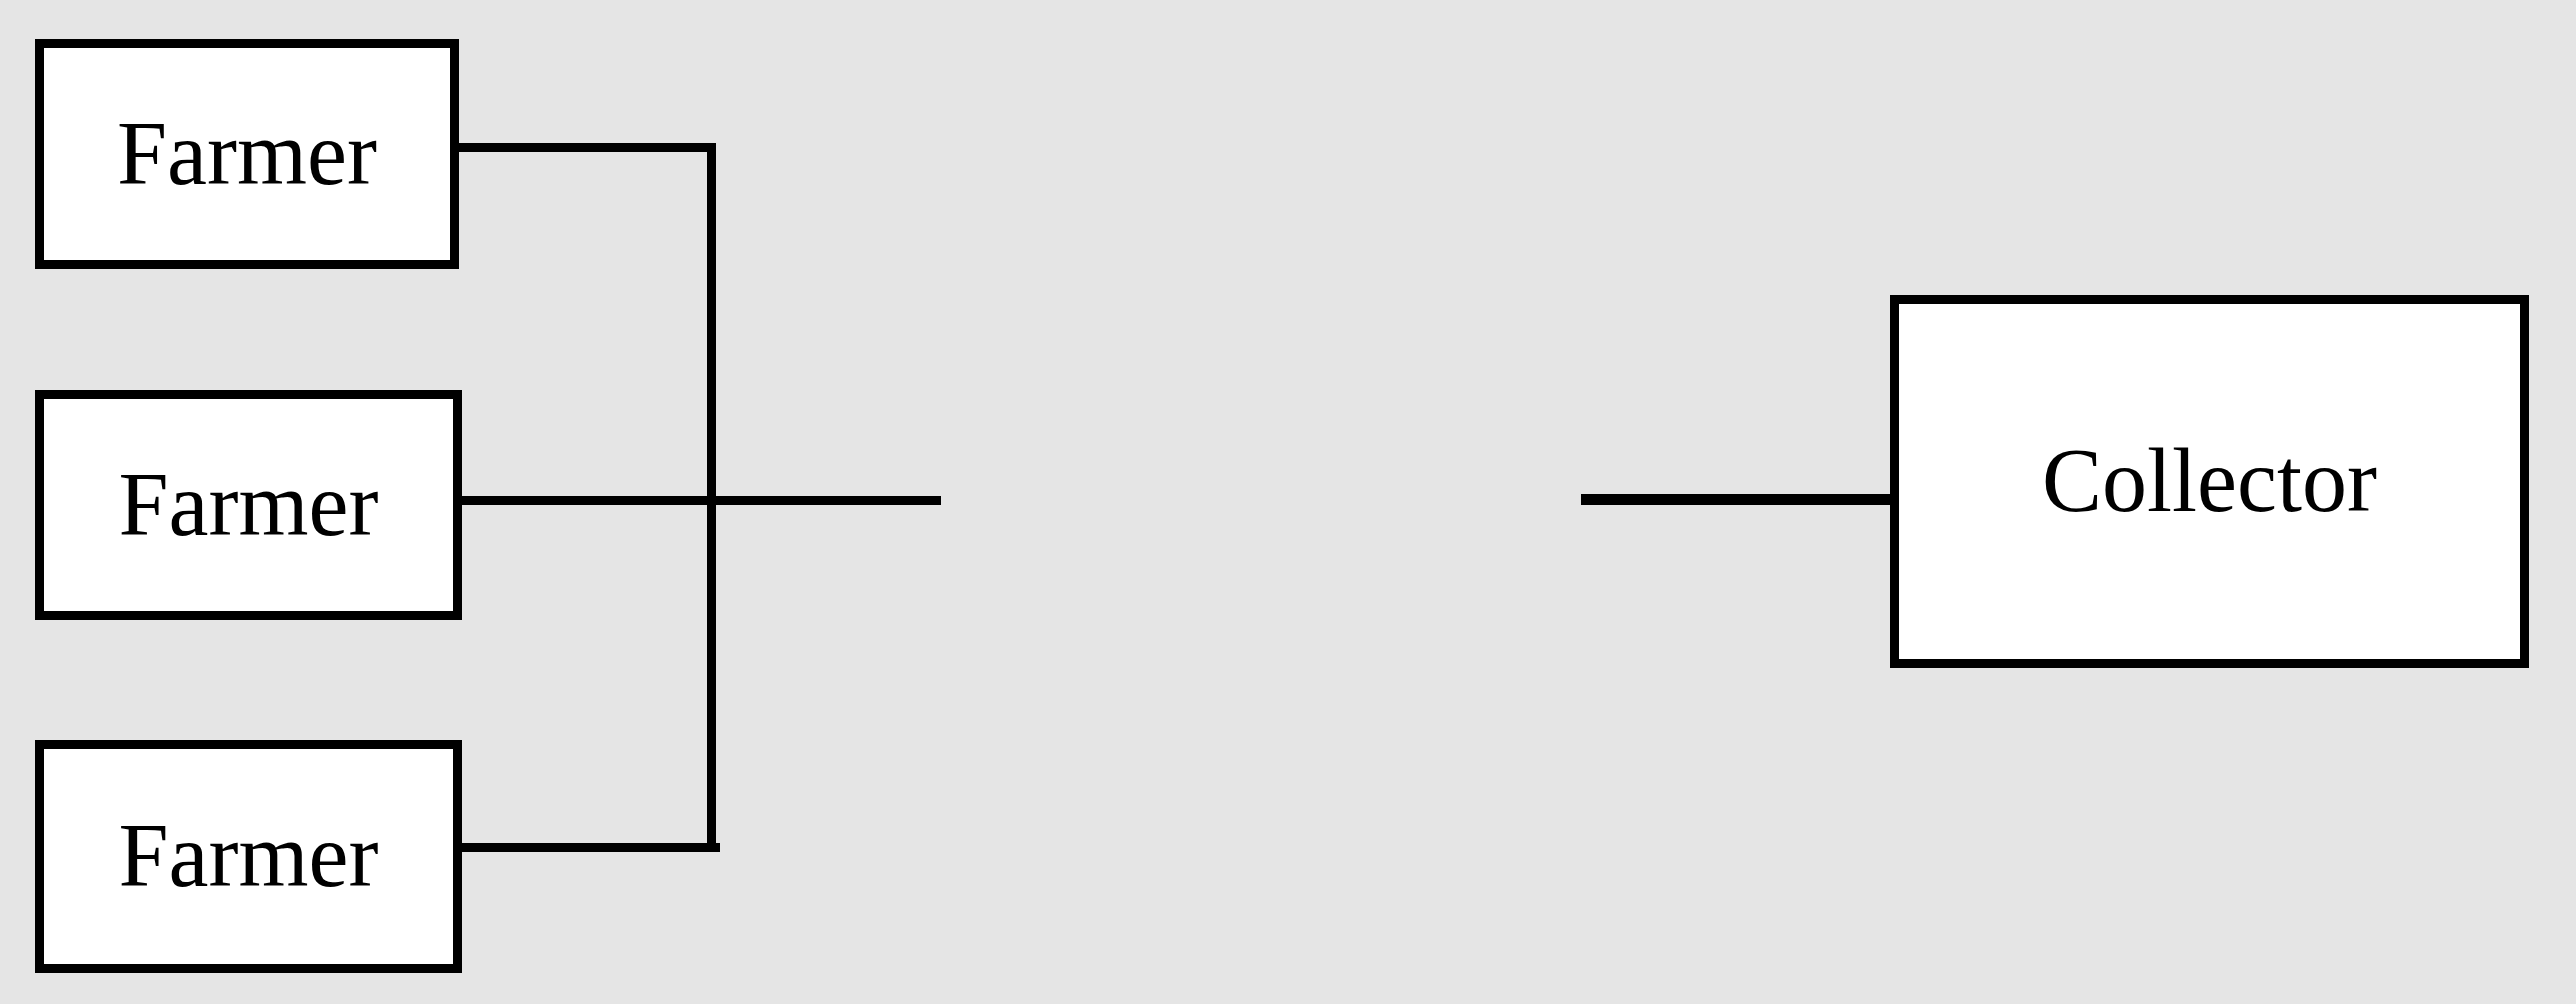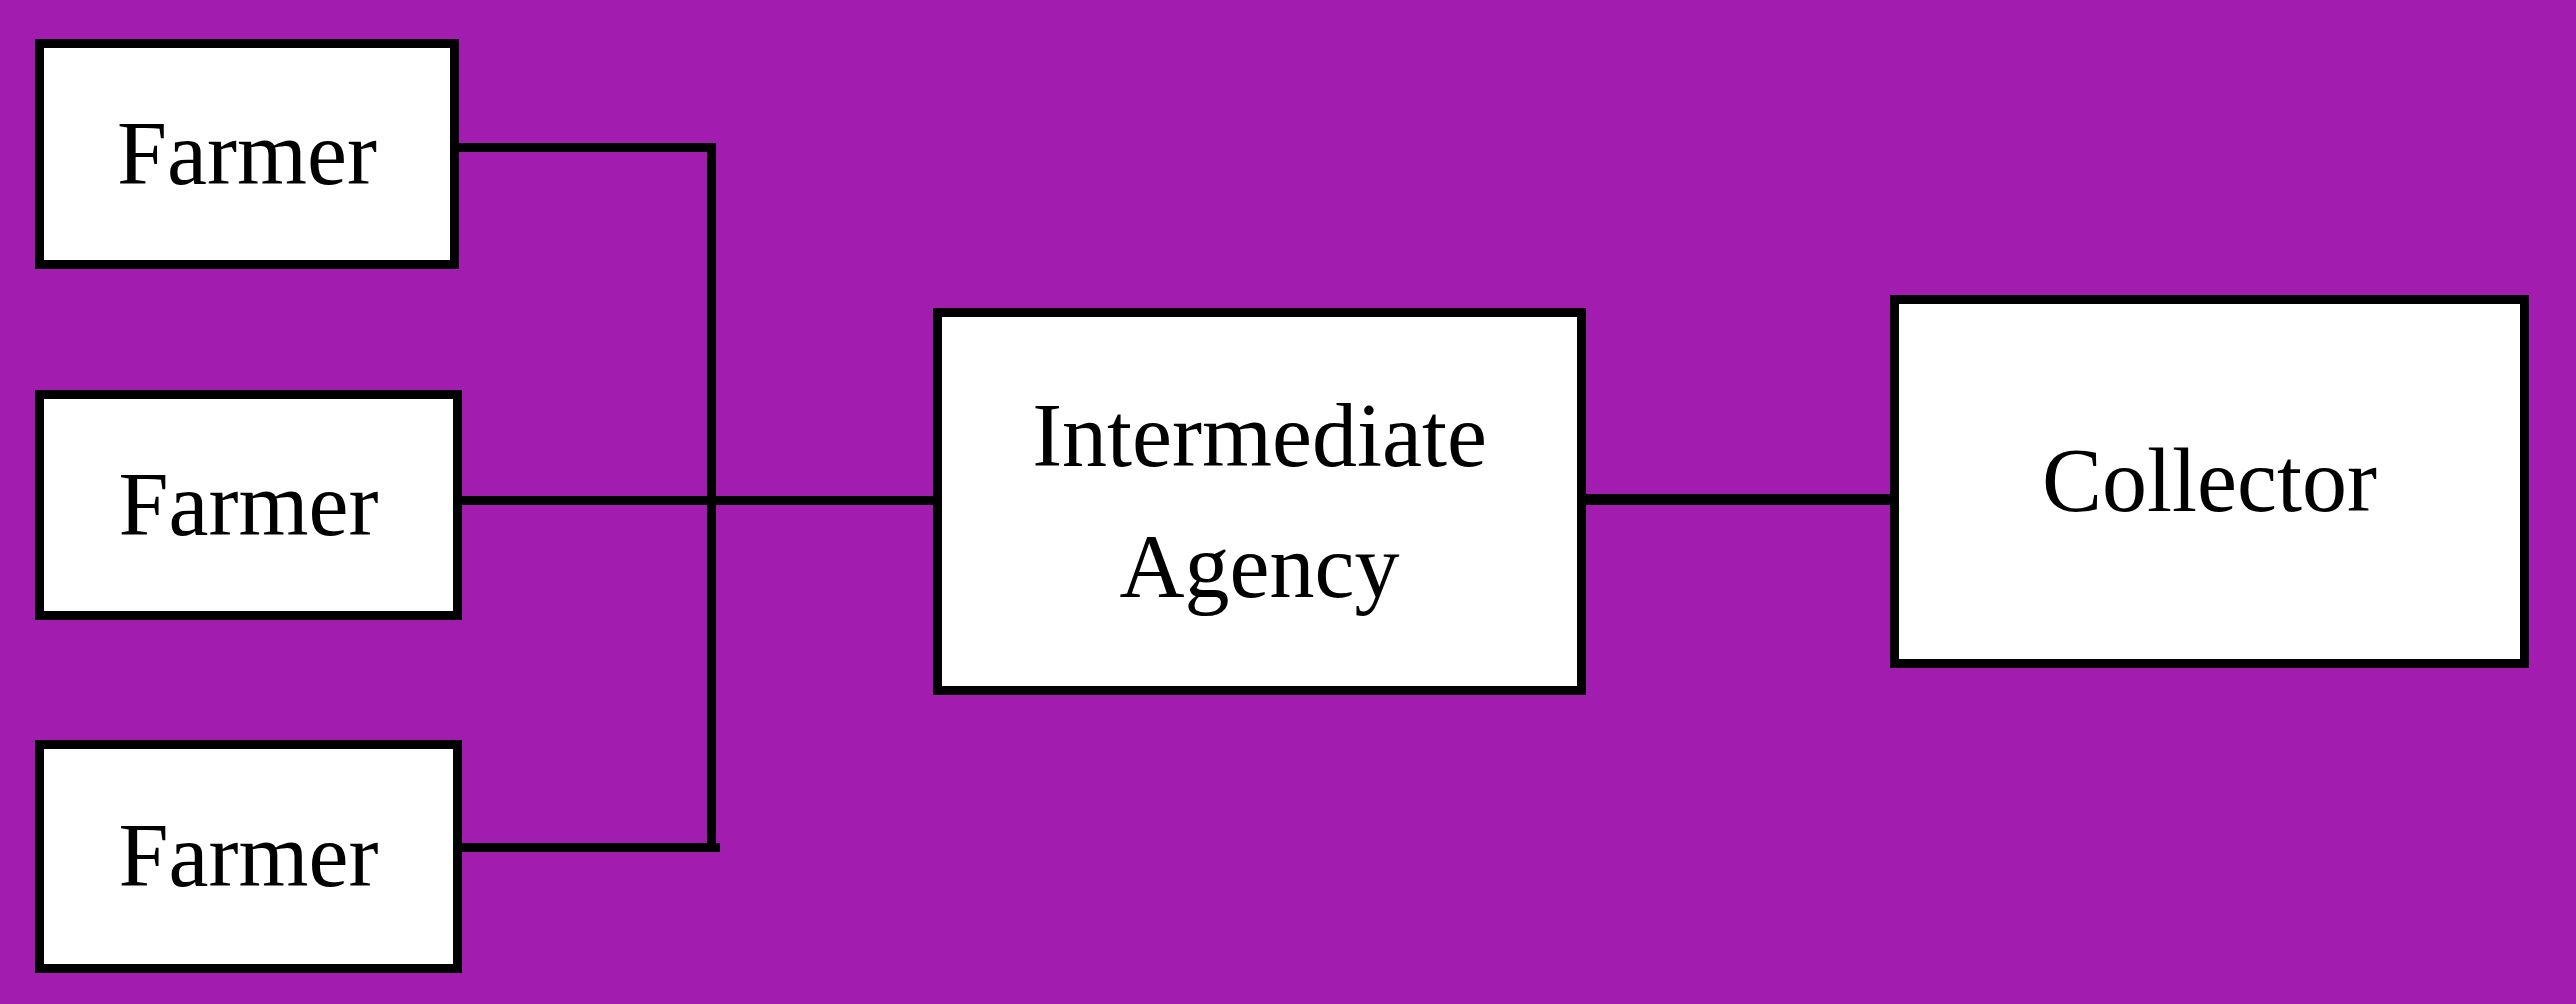--- a/index.html
+++ b/index.html
@@ -4,21 +4,21 @@
 <style>
   html, body {
     margin: 0;
     padding: 0;
     background: #ffffff;
   }
   #canvas {
     position: relative;
     width: 2576px;
     height: 1004px;
-    background: #a21caf;
+    background: #e5e5e5;
     font-family: "Liberation Serif", "DejaVu Serif", serif;
     color: #000000;
     overflow: hidden;
   }
   .node {
     position: absolute;
     box-sizing: border-box;
     border: 9.3px solid #000000;
     background: #ffffff;
     display: flex;
@@ -65,22 +65,19 @@
   </div>
 
   <div class="node" id="farmer-2">
     <span>Farmer</span>
   </div>
 
   <div class="node" id="farmer-3">
     <span>Farmer</span>
   </div>
 
-  <div class="node" id="intermediate-agency">
-    <span>Intermediate Agency</span>
-  </div>
 
   <div class="node" id="collector">
     <span>Collector</span>
   </div>
 
 </div>
 
 
 </body></html>

